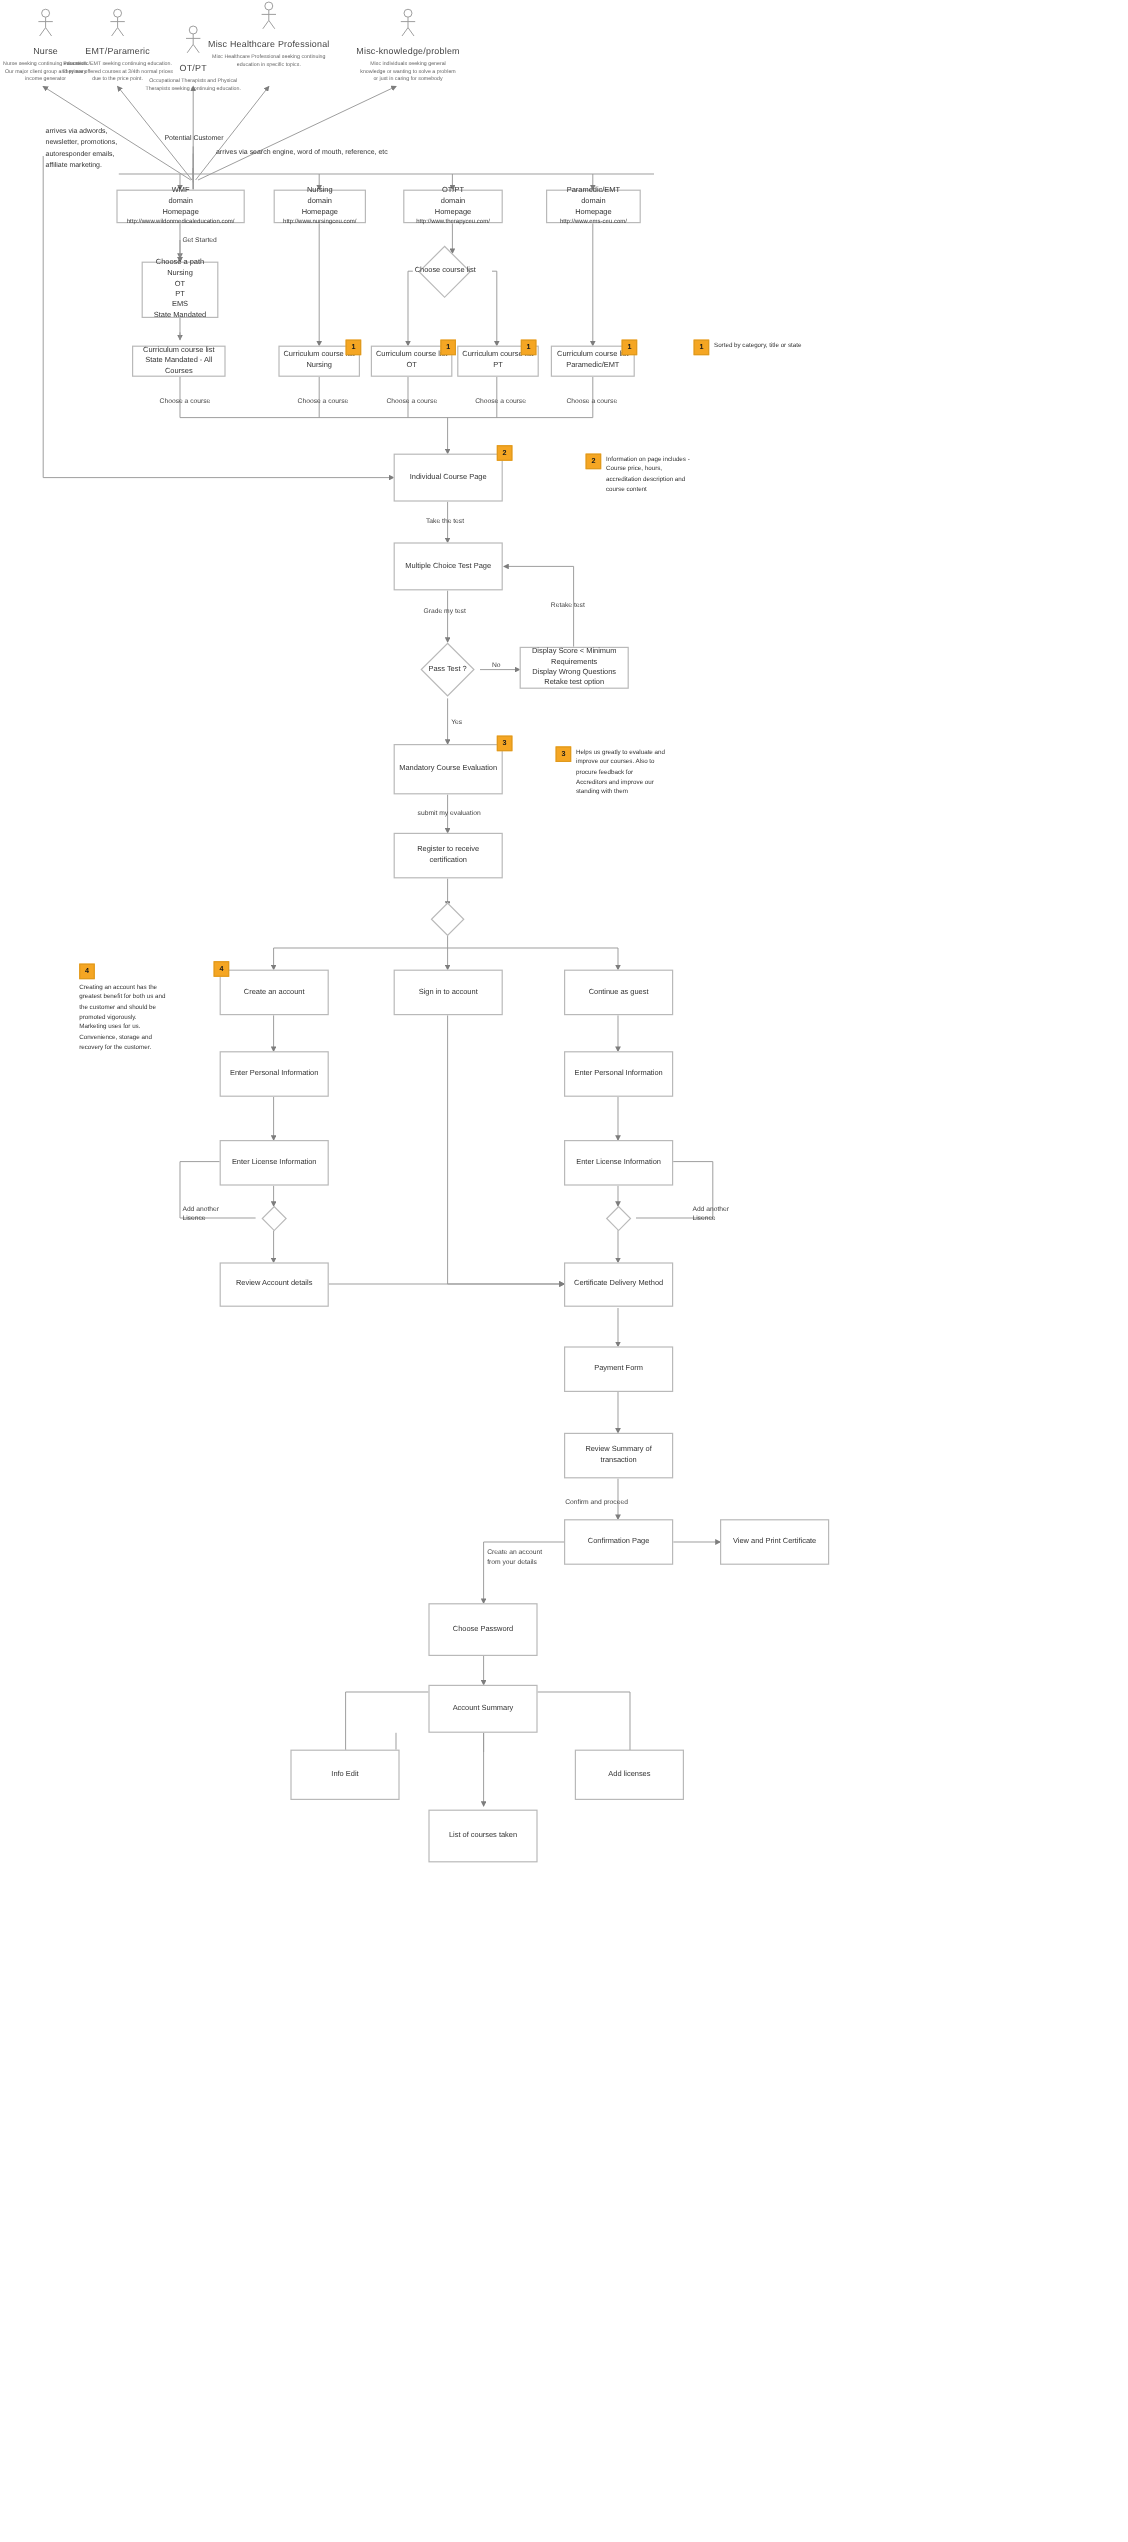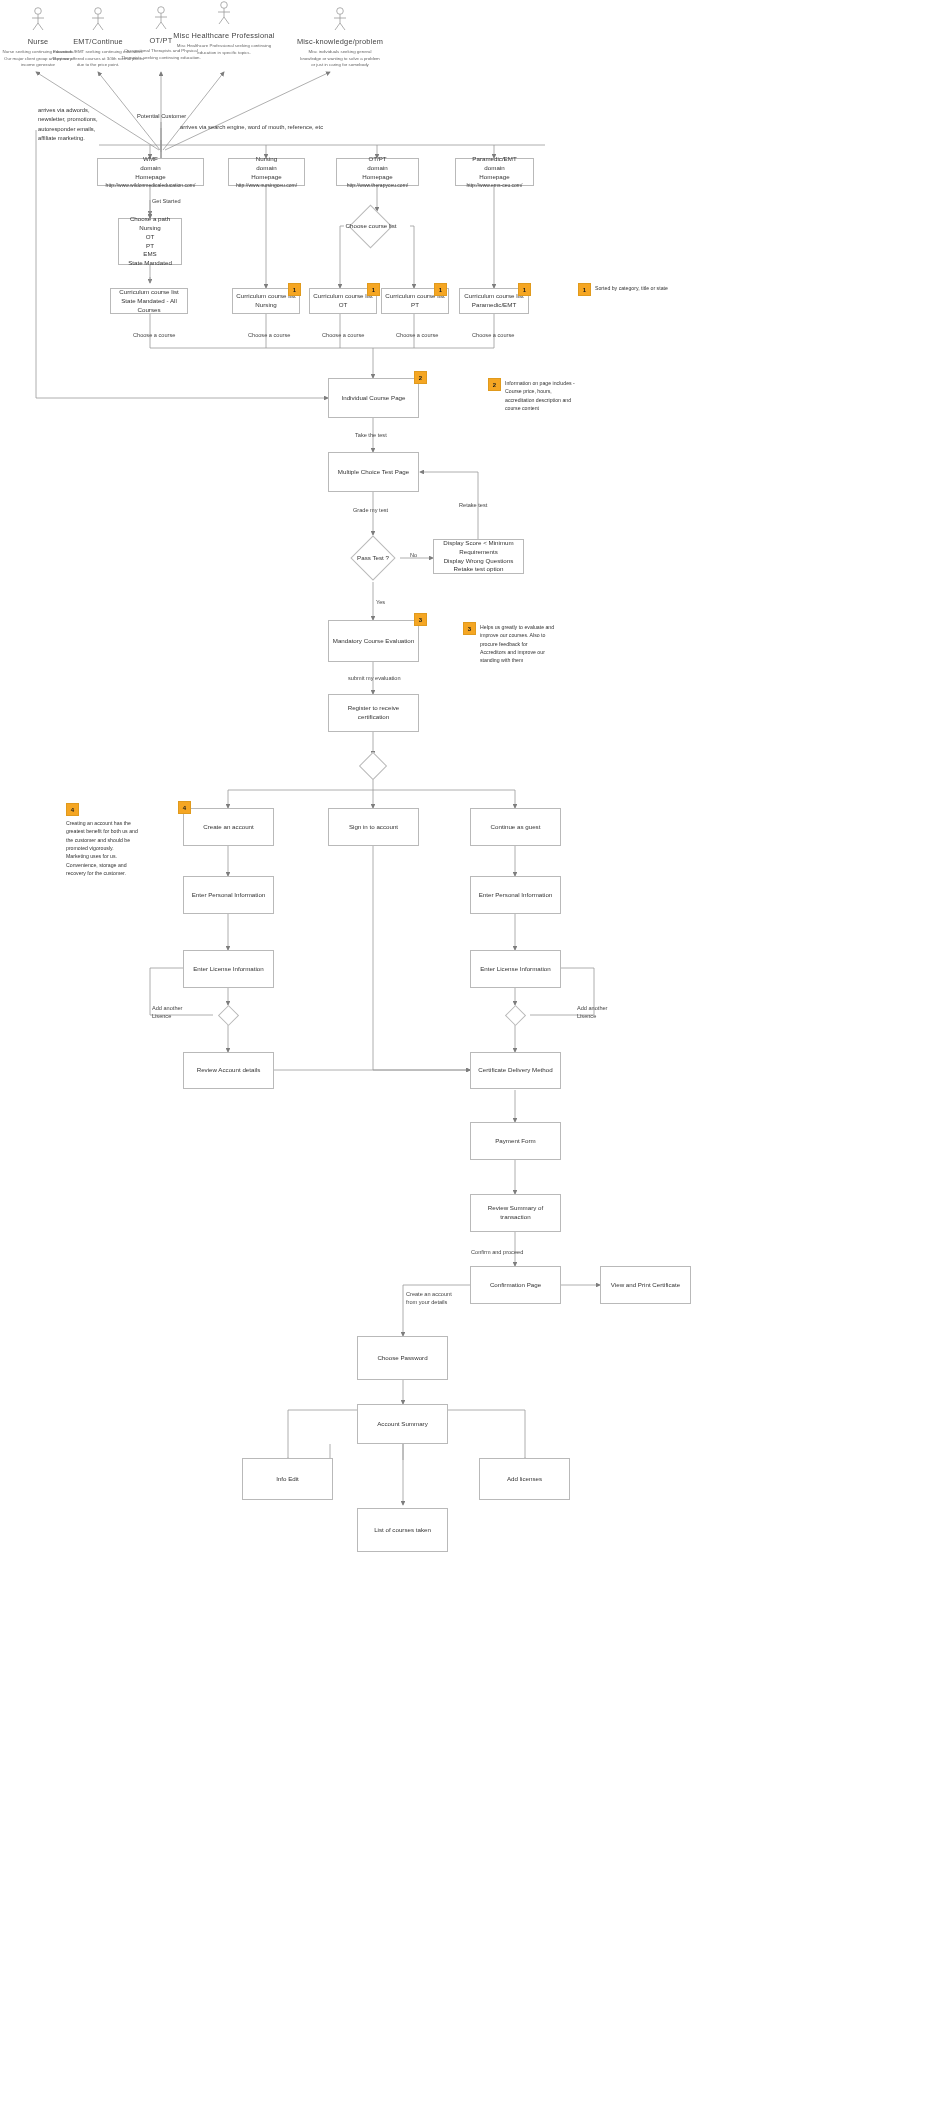--- a/index.html
+++ b/index.html
@@ -166,27 +166,27 @@
   </div>
 
   <div class="actor" style="left:38px;top:6px;">
     <svg class="figure" viewBox="0 0 40 26">
       <circle cx="20" cy="5" r="3.3" fill="none" stroke="#9a9a9a" stroke-width="0.8"></circle>
       <line x1="20" y1="8.3" x2="20" y2="17" stroke="#9a9a9a" stroke-width="0.8"></line>
       <line x1="14" y1="12" x2="26" y2="12" stroke="#9a9a9a" stroke-width="0.8"></line>
       <line x1="20" y1="17" x2="15" y2="24" stroke="#9a9a9a" stroke-width="0.8"></line>
       <line x1="20" y1="17" x2="25" y2="24" stroke="#9a9a9a" stroke-width="0.8"></line>
     </svg>
-    <div class="aname">EMT/Continue</div>
+    <div class="aname">EMT/Parameric</div>
     <div class="adesc">Paramedic/EMT seeking continuing education.
 They are offered courses at 3/4th normal prices
 due to the price point.</div>
   </div>
 
-  <div class="actor" style="left:101px;top:5px;">
+  <div class="actor" style="left:101px;top:20px;">
     <svg class="figure" viewBox="0 0 40 26">
       <circle cx="20" cy="5" r="3.3" fill="none" stroke="#9a9a9a" stroke-width="0.8"></circle>
       <line x1="20" y1="8.3" x2="20" y2="17" stroke="#9a9a9a" stroke-width="0.8"></line>
       <line x1="14" y1="12" x2="26" y2="12" stroke="#9a9a9a" stroke-width="0.8"></line>
       <line x1="20" y1="17" x2="15" y2="24" stroke="#9a9a9a" stroke-width="0.8"></line>
       <line x1="20" y1="17" x2="25" y2="24" stroke="#9a9a9a" stroke-width="0.8"></line>
     </svg>
     <div class="aname">OT/PT</div>
     <div class="adesc">Occupational Therapists and Physical
 Therapists seeking continuing education.</div>

